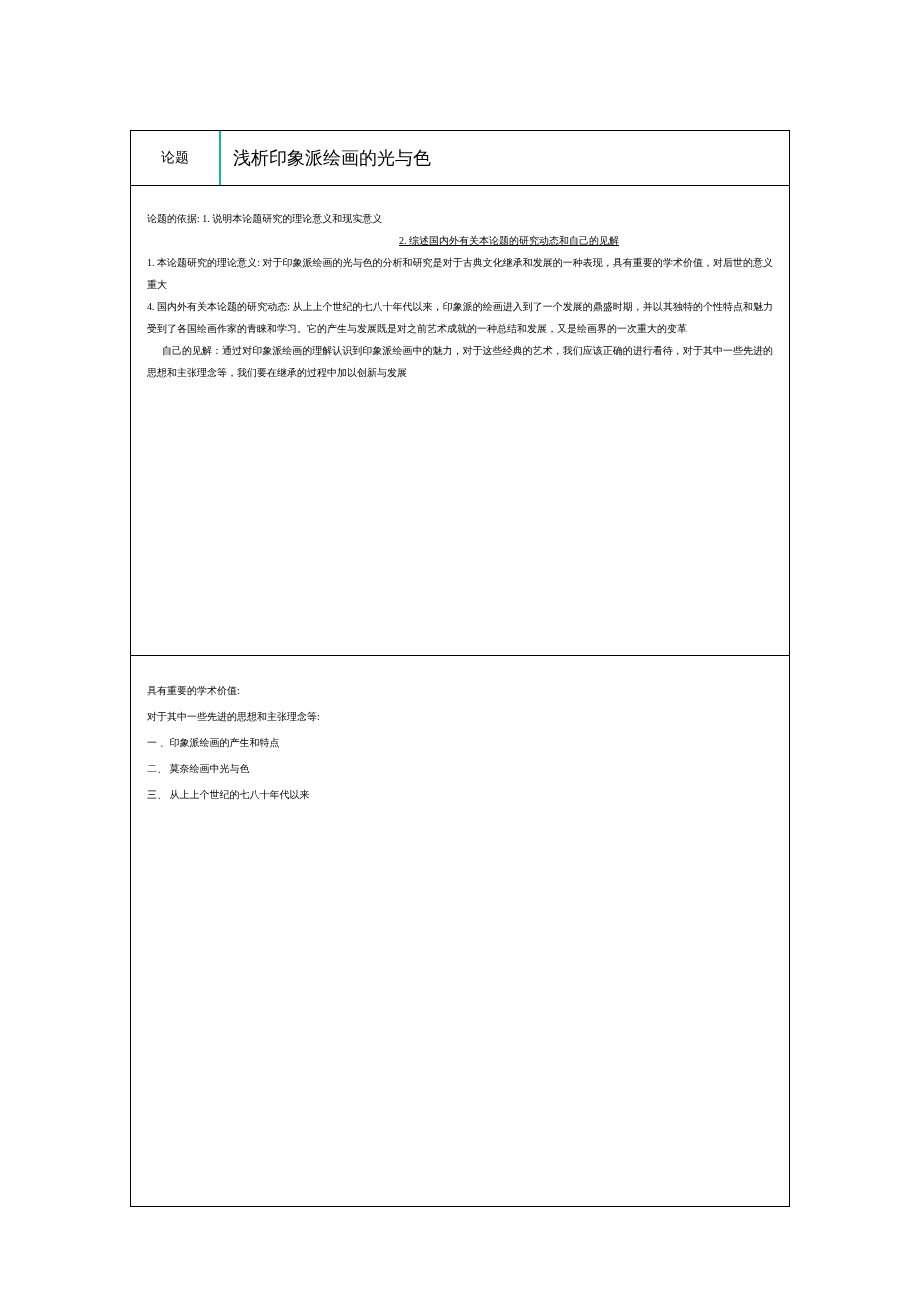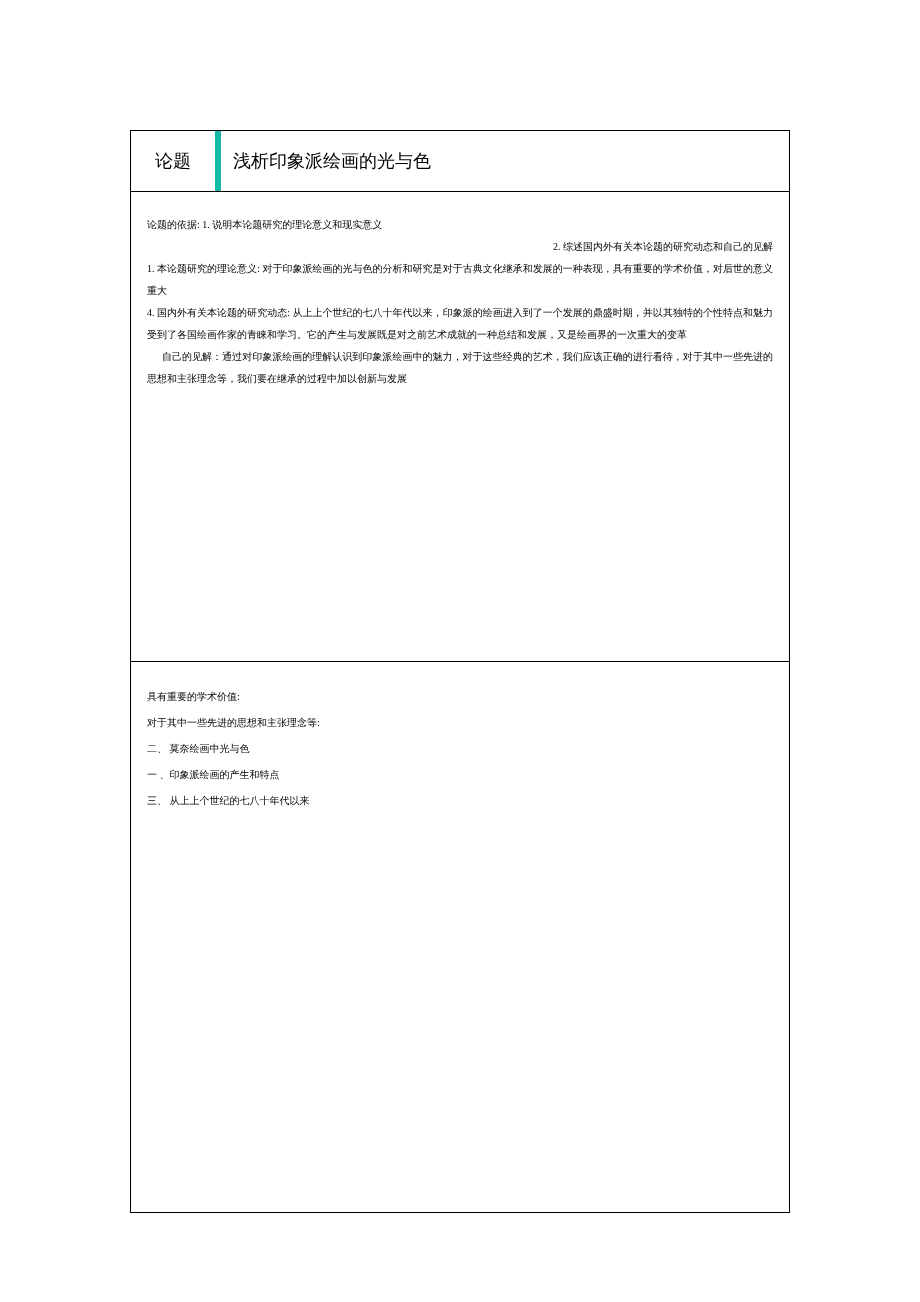--- a/index.html
+++ b/index.html
@@ -20,22 +20,22 @@
       width: 100%;
     }
     .title-row {
       display: flex;
       border-bottom: 1px solid #000;
     }
     .title-label {
       width: 90px;
       padding: 18px 8px;
       text-align: center;
-      font-size: 18px;
-      border-right: 6px solid #14b8a6;
+      font-size: 14px;
+      border-right: 2px solid #14b8a6;
       display: flex;
       align-items: center;
       justify-content: center;
     }
     .title-content {
       flex: 1;
       padding: 12px 12px;
       font-size: 18px;
       display: flex;
       align-items: center;
@@ -53,22 +53,23 @@
       min-height: 470px;
     }
     .section-content {
       min-height: 550px;
       line-height: 2.6;
     }
     .basis-line1 {
       text-align: left;
     }
     .basis-line2 {
-      text-align: right;
+      text-align: center;
       padding-left: 98px;
+      text-decoration: underline;
     }
     .para {
       text-align: justify;
     }
     .para-indent {
       text-indent: 1.5em;
     }
   </style>
 </head>
 <body>
@@ -84,18 +85,18 @@
     <div class="basis-line1">论题的依据: 1. 说明本论题研究的理论意义和现实意义</div>
     <div class="basis-line2">2. 综述国内外有关本论题的研究动态和自己的见解</div>
     <div class="para">1. 本论题研究的理论意义: 对于印象派绘画的光与色的分析和研究是对于古典文化继承和发展的一种表现，具有重要的学术价值，对后世的意义重大</div>
     <div class="para">4. 国内外有关本论题的研究动态: 从上上个世纪的七八十年代以来，印象派的绘画进入到了一个发展的鼎盛时期，并以其独特的个性特点和魅力受到了各国绘画作家的青睐和学习。它的产生与发展既是对之前艺术成就的一种总结和发展，又是绘画界的一次重大的变革</div>
     <div class="para para-indent">自己的见解：通过对印象派绘画的理解认识到印象派绘画中的魅力，对于这些经典的艺术，我们应该正确的进行看待，对于其中一些先进的思想和主张理念等，我们要在继承的过程中加以创新与发展</div>
   </div>
 
   <div class="section section-content">
     <div>具有重要的学术价值:</div>
     <div>对于其中一些先进的思想和主张理念等:</div>
+    <div>一 、印象派绘画的产生和特点</div>
     <div>二、 莫奈绘画中光与色</div>
-    <div>一 、印象派绘画的产生和特点</div>
     <div>三、 从上上个世纪的七八十年代以来</div>
   </div>
 
 </div>
 
 </body></html>

